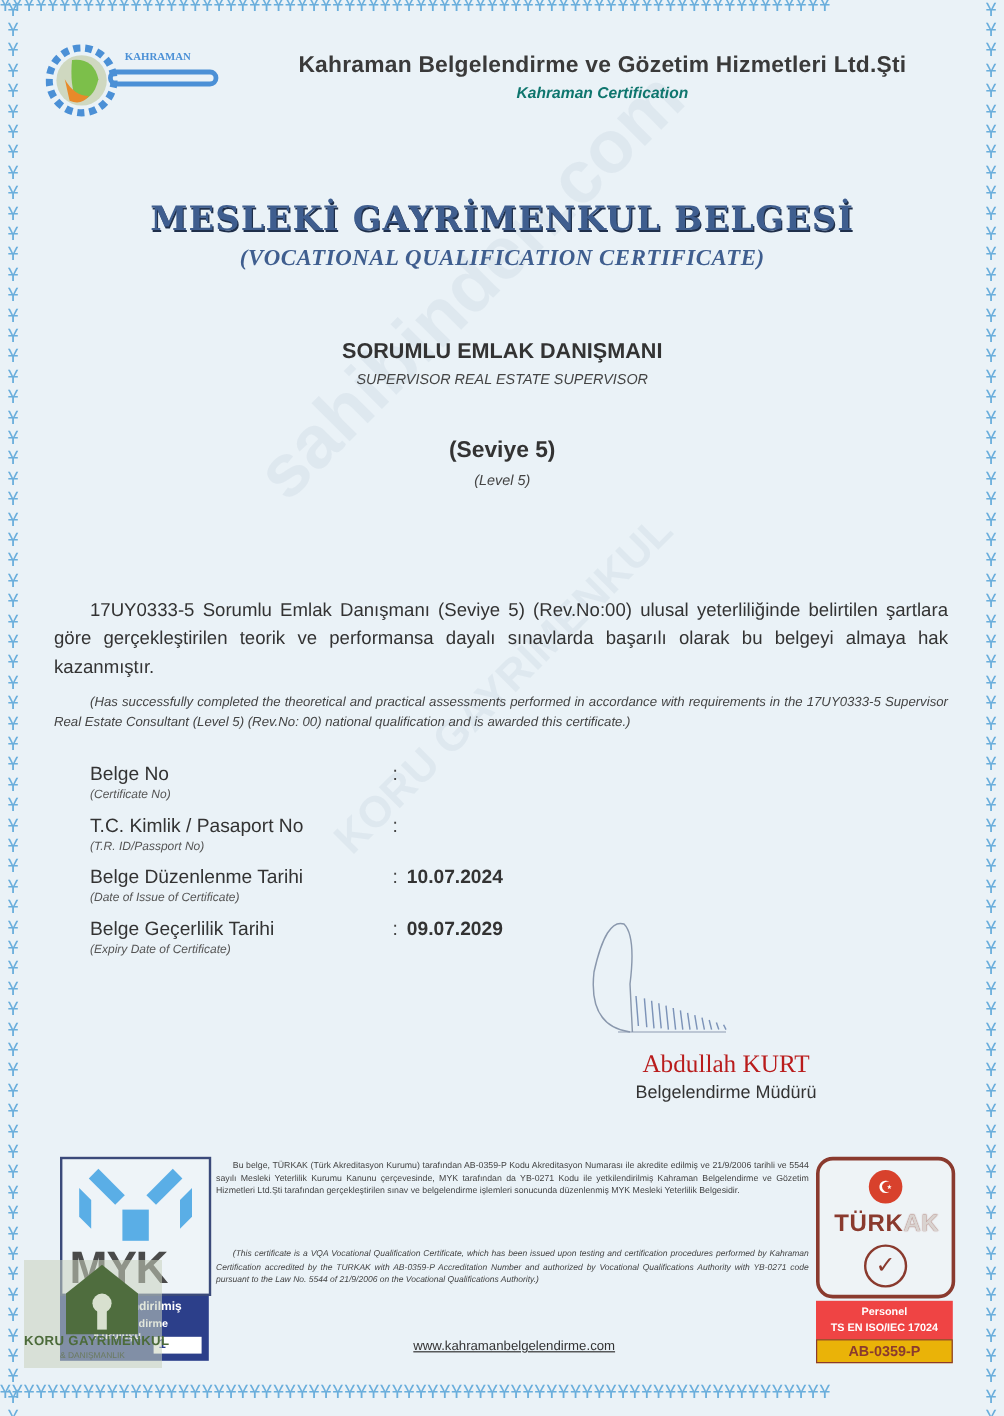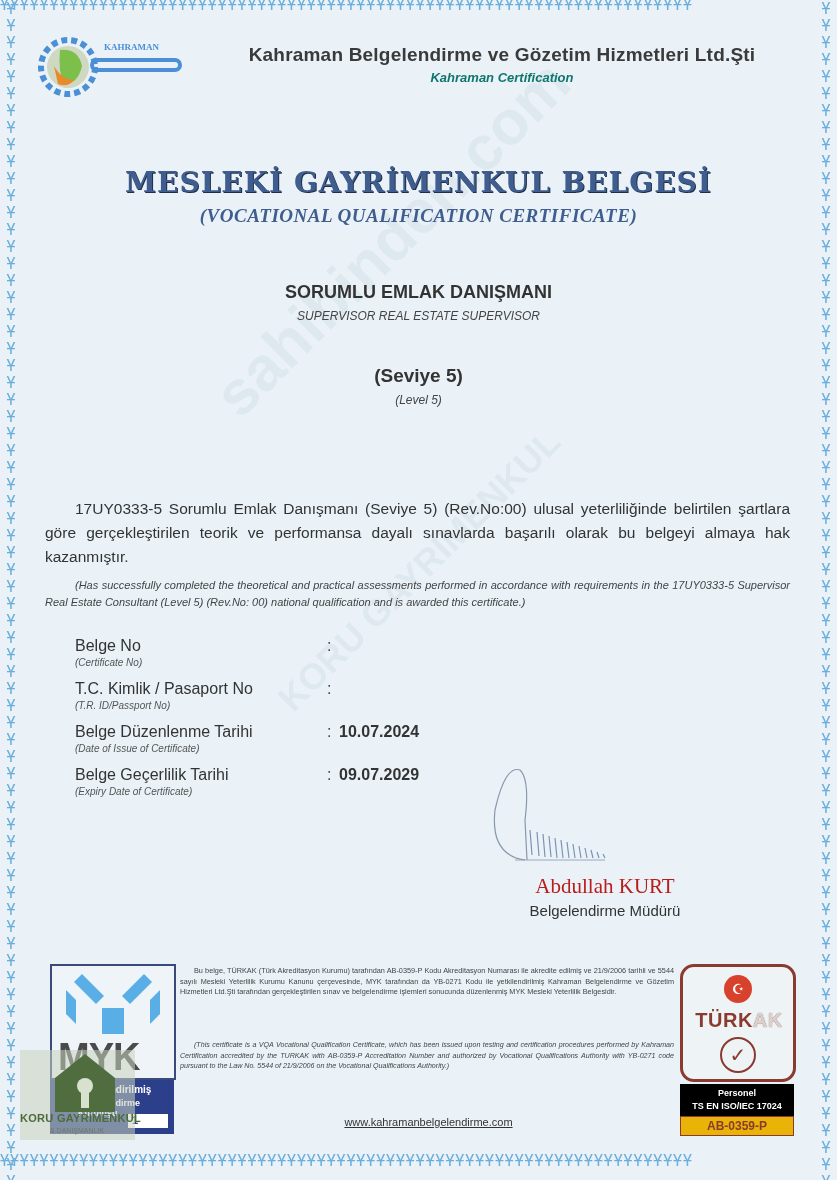--- a/index.html
+++ b/index.html
@@ -43,21 +43,21 @@
   .koru .brand-sub{position:absolute;left:30px;top:77px;font-size:7px;color:#6b7a5f;}
   .legal-tr{position:absolute;left:180px;top:966px;width:494px;font-size:7.3px;line-height:10.5px;text-align:justify;color:#444;text-indent:14px;}
   .legal-en{position:absolute;left:180px;top:1040px;width:494px;font-size:7.1px;line-height:10.5px;font-style:italic;text-align:justify;color:#444;text-indent:14px;}
   .website{position:absolute;left:0;top:1116px;width:857px;text-align:center;font-size:11px;color:#333;text-decoration:underline;}
   .turkak{position:absolute;left:680px;top:964px;width:114px;height:170px;}
   .turkak .frame{position:absolute;left:0;top:0;width:110px;height:112px;border:3px solid #8a3a2e;border-radius:14px;background:#eef3f6;}
   .turkak .moon{position:absolute;left:41px;top:8px;width:28px;height:28px;border-radius:50%;background:#d8412c;color:#fff;font-size:14px;text-align:center;line-height:28px;}
   .turkak .word{position:absolute;left:4px;top:42px;width:104px;text-align:center;font-size:20px;font-weight:bold;color:#8a3a2e;letter-spacing:0.5px;}
   .turkak .word .ak{color:#d9d3d0;text-shadow:0 0 1px #8a3a2e;}
   .turkak .check{position:absolute;left:37px;top:70px;width:32px;height:32px;border:2px solid #8a3a2e;border-radius:50%;color:#8a3a2e;font-size:20px;text-align:center;line-height:32px;}
-  .turkak .red{position:absolute;left:0;top:120px;width:114px;height:32px;background:#000000;color:#fff;text-align:center;font-size:9px;font-weight:bold;line-height:13px;padding-top:3px;box-sizing:border-box;}
+  .turkak .red{position:absolute;left:0;top:120px;width:114px;height:32px;background:#ef4444;color:#fff;text-align:center;font-size:9px;font-weight:bold;line-height:13px;padding-top:3px;box-sizing:border-box;}
   .turkak .code{position:absolute;left:0;top:152px;width:112px;height:18px;border:1px solid #8a3a2e;background:#eab308;color:#8a3a2e;text-align:center;font-size:12px;font-weight:bold;line-height:18px;}
   .watermark{position:absolute;left:200px;top:380px;font-size:62px;color:rgba(170,190,205,0.18);font-weight:bold;transform:rotate(-45deg);transform-origin:left top;white-space:nowrap;pointer-events:none;}
   .watermark2{position:absolute;left:270px;top:690px;font-size:36px;color:rgba(170,190,205,0.18);font-weight:bold;transform:rotate(-45deg);transform-origin:left top;white-space:nowrap;pointer-events:none;}
 </style>
 </head>
 <body>
 
 <div class="page">
 
   <div class="border-top">ҰҰҰҰҰҰҰҰҰҰҰҰҰҰҰҰҰҰҰҰҰҰҰҰҰҰҰҰҰҰҰҰҰҰҰҰҰҰҰҰҰҰҰҰҰҰҰҰҰҰҰҰҰҰҰҰҰҰҰҰҰҰҰҰҰҰҰҰҰҰ</div>

